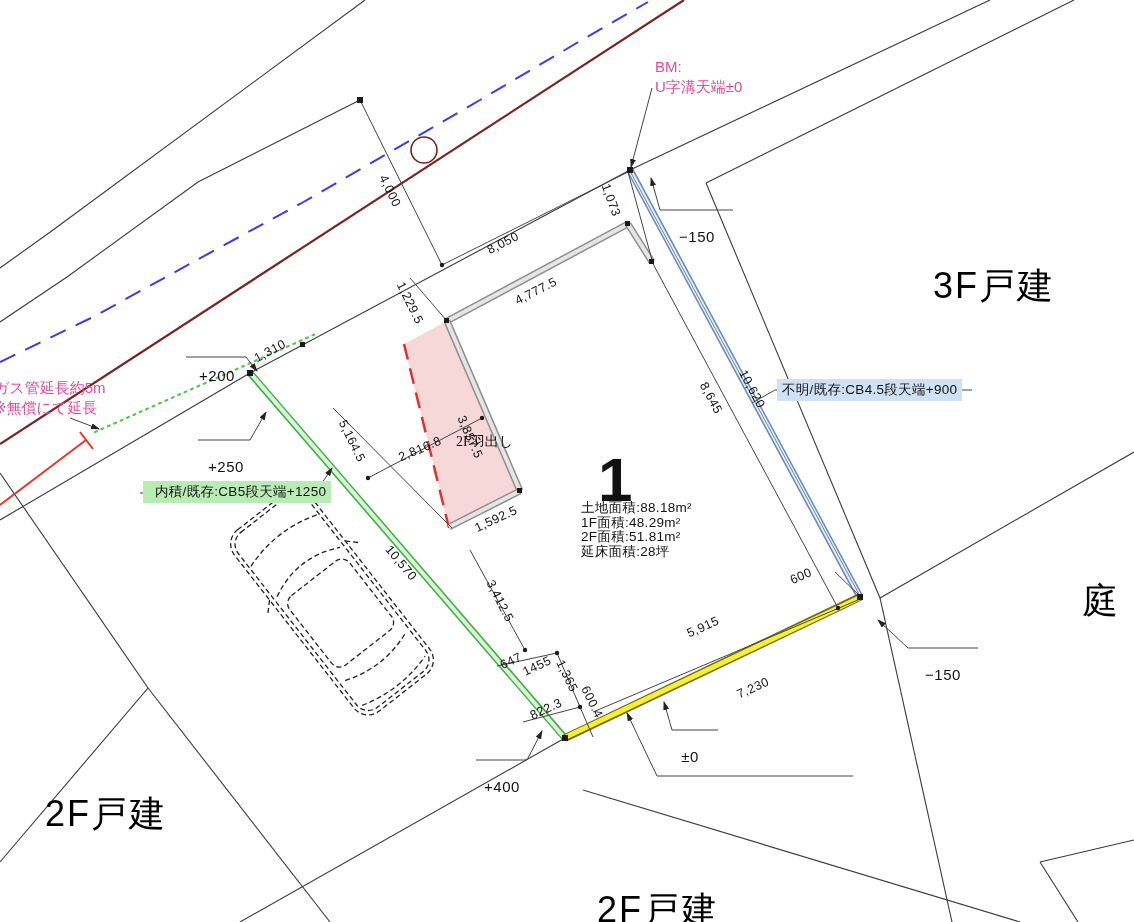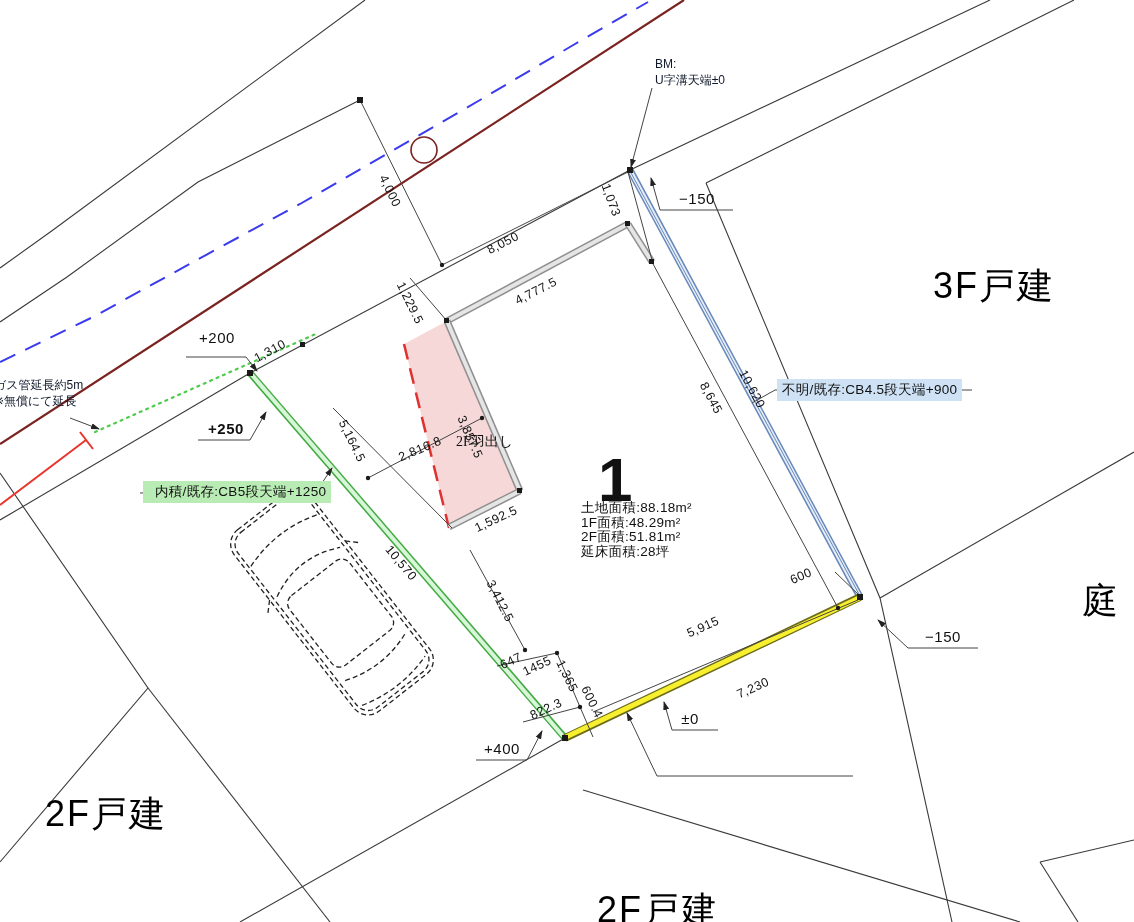--- a/index.html
+++ b/index.html
@@ -1,27 +1,27 @@
 <!DOCTYPE html>
 <html style="--road: #7a2320; --centerline: #3a3aee; --gas-red: #e8342a; --gas-green: #4ecb4e; --green-wall: #44aa44; --green-wall-fill: #d8f7d8; --blue-wall: #6688bb; --blue-wall-fill: #e8eef8; --yellow-wall-edge: #6b6b1a; --yellow-wall-fill: #f8ef2f; --overhang-fill: #f6d8d8; --overhang-edge: #e03030; --building-wall: #8f8f8f; --building-wall-fill: #e5e5e5; --label-green-bg: #b9ecb4; --label-blue-bg: #cfe2f5; --label-yellow-bg: #fdf34a;"><head>
 <meta charset="utf-8">
 <style>
   html,body{margin:0;padding:0;background:#fff;}
   #page{position:relative;width:1134px;height:922px;background:#fff;overflow:hidden;
         font-family:"Liberation Sans","DejaVu Sans",sans-serif;color:#111;}
   #plan-svg{position:absolute;left:0;top:0;}
   .dim{position:absolute;font-size:12.5px;letter-spacing:.5px;color:#111;white-space:nowrap;}
   .level{position:absolute;font-size:15px;letter-spacing:.5px;color:#111;white-space:nowrap;
-         transform:translate(-50%,-100%);}
+         transform:translate(-50%,-100%);margin-top:38px;}
   .wall-label{position:absolute;font-size:13.5px;padding:2px 5px;color:#101010;letter-spacing:.3px;margin-top:15px;}
   .wall-label.green{background:var(--label-green-bg);}
   .wall-label.blue{background:var(--label-blue-bg);}
   .wall-label.yellow{background:var(--label-yellow-bg);font-size:14px;}
   .parcel{position:absolute;font-size:36px;letter-spacing:2px;color:#000;}
-  .note{position:absolute;font-size:12px;line-height:1.3;color:#0f172a;}
+  .note{position:absolute;font-size:15px;line-height:1.3;color:#ec4899;}
   #gl-block{position:absolute;left:557px;top:410px;font-size:19px;line-height:1.45;letter-spacing:.5px;}
   #lot-number{position:absolute;left:598px;top:444px;font-size:62px;font-weight:bold;}
   #area-block{position:absolute;left:581px;top:501px;font-size:13.5px;line-height:1.08;letter-spacing:.3px;}
   #overhang-label{position:absolute;left:456px;top:433px;font-size:14px;font-family:Liberation Serif, serif;}
   
   .ln{stroke:#3a3a3a;stroke-width:1.1;fill:none;}
   .dimln{stroke:#444;stroke-width:1;fill:none;}
   .c-road{stroke:var(--road);stroke-width:2.2;fill:none;}
   .c-center{stroke:var(--centerline);stroke-width:2;fill:none;stroke-dasharray:17 11;}
   .gas-red{stroke:var(--gas-red);stroke-width:2;fill:none;}
@@ -226,20 +226,20 @@
       <div class="dim" style="left: 546px; top: 709px; transform: translate(-50%, -50%) rotate(-25deg);">822.3</div>
       <div class="dim" style="left: 592px; top: 702px; transform: translate(-50%, -50%) rotate(64deg);">600.4</div>
       <div class="dim" style="left: 703px; top: 627px; transform: translate(-50%, -50%) rotate(-24deg);">5,915</div>
       <div class="dim" style="left: 753px; top: 688px; transform: translate(-50%, -50%) rotate(-24deg);">7,230</div>
       <div class="dim" style="left: 801px; top: 576px; transform: translate(-50%, -50%) rotate(-24deg);">600</div>
       <div class="dim" style="left: 711px; top: 398px; transform: translate(-50%, -50%) rotate(62deg);">8,645</div>
       <div class="dim" style="left: 752px; top: 389px; transform: translate(-50%, -50%) rotate(62deg);">10,620</div>
     </div>
   <div id="level-layer">
       <div class="level" style="left: 217px; top: 346px;">+200</div>
-      <div class="level" style="left: 226px; top: 437px; font-weight: bold;">+250</div>
+      <div class="level" style="left: 226px; top: 437px;">+250</div>
       <div class="level" style="left: 502px; top: 757px;">+400</div>
       <div class="level" style="left: 690px; top: 727px;">±0</div>
       <div class="level" style="left: 697px; top: 207px;">−150</div>
       <div class="level" style="left: 943px; top: 645px;">−150</div>
     </div>
 
 </div>
 
 </body></html>

